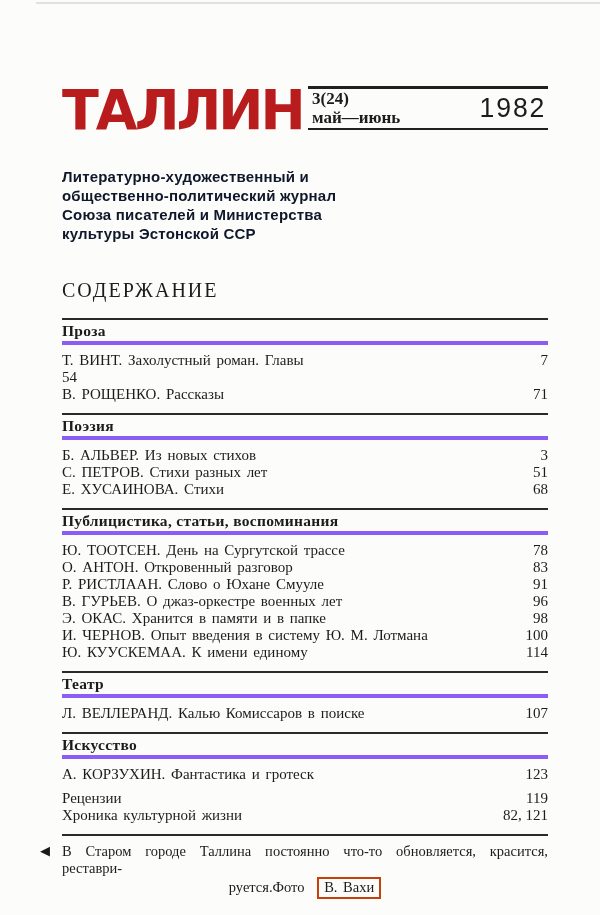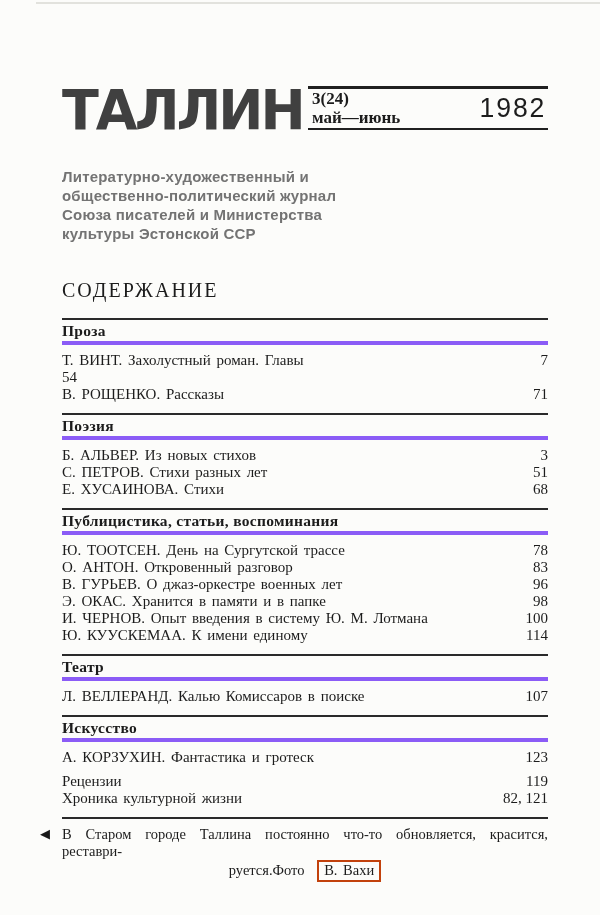--- a/index.html
+++ b/index.html
@@ -20,21 +20,21 @@
   }
 
   
   .masthead { display: flex; margin-top: 86px; align-items: stretch; }
   .logo {
     width: 232px; flex: 0 0 auto;
     font-family: "DejaVu Sans", sans-serif;
     font-weight: bold;
     font-size: 54px; line-height: 48px;
     letter-spacing: -3px;
-    color: #404040;
+    color: #b91c1c;
     transform: scaleY(1.02);
     transform-origin: top left;
     white-space: nowrap;
   }
   .issue-box {
     flex: 1 1 auto; margin-left: 14px;
     border-top: 3px solid #202020;
     border-bottom: 2px solid #202020;
     height: 44px;
     display: flex; justify-content: space-between; align-items: center;
@@ -47,21 +47,21 @@
     transform: scaleX(0.95); transform-origin: center right;
   }
 
   
   .subtitle {
     margin-top: 33px;
     font-family: "Liberation Sans", sans-serif;
     font-weight: bold;
     font-size: 15px; line-height: 19px;
     letter-spacing: 0.2px;
-    color: #737373;
+    color: #0f172a;
   }
 
   
   .contents-title {
     margin-top: 36px;
     font-size: 20px; font-weight: normal;
     letter-spacing: 2px;
   }
   .sections { margin-top: 16px; }
   .section-header {
@@ -178,20 +178,24 @@
   <li class="toc-row">
     <span class="toc-title">Ю. ТООТСЕН. День на Сургутской трассе</span>
     <span class="toc-page">78</span>
   </li>
 
   <li class="toc-row">
     <span class="toc-title">О. АНТОН. Откровенный разговор</span>
     <span class="toc-page">83</span>
   </li>
 
+  <li class="toc-row">
+    <span class="toc-title">Р. РИСТЛААН. Слово о Юхане Смууле</span>
+    <span class="toc-page">91</span>
+  </li>
 
   <li class="toc-row">
     <span class="toc-title">В. ГУРЬЕВ. О джаз-оркестре военных лет</span>
     <span class="toc-page">96</span>
   </li>
 
   <li class="toc-row">
     <span class="toc-title">Э. ОКАС. Хранится в памяти и в папке</span>
     <span class="toc-page">98</span>
   </li>

